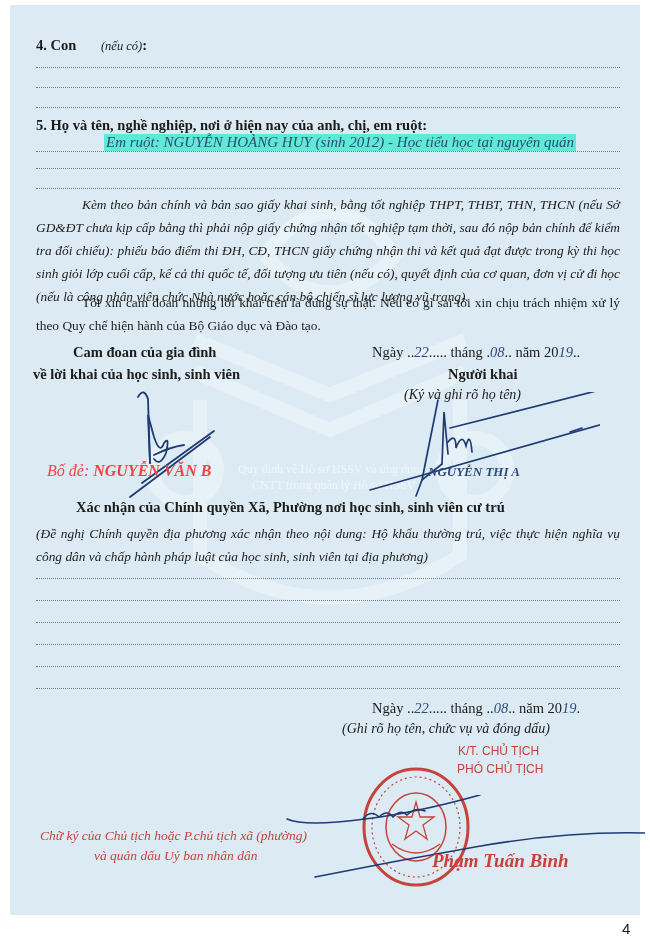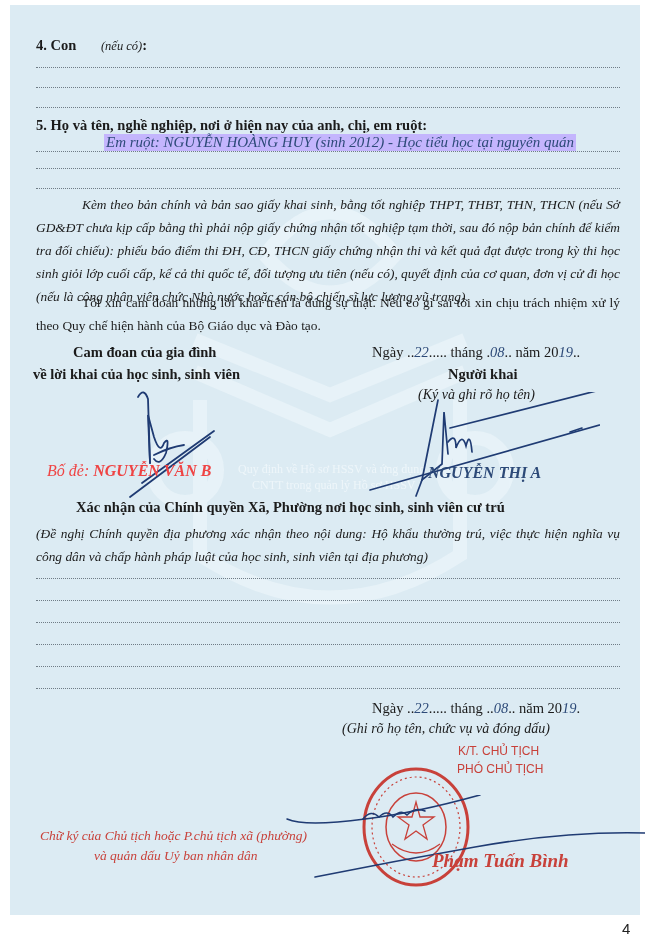--- a/index.html
+++ b/index.html
@@ -40,21 +40,21 @@
 <div class="abs" style="left:36px; top:37px; font-size:14.5px;">
   <span class="b">4. Con</span>
   <span class="i" style="font-size:12.5px;margin-left:21px;">(nếu có)</span><span class="b">:</span>
 </div>
 <div class="dots" style="top:67px;"></div>
 <div class="dots" style="top:87px;"></div>
 <div class="dots" style="top:107px;"></div>
 
 <div class="abs b" style="left:36px; top:117px; font-size:14.5px;">5. Họ và tên, nghề nghiệp, nơi ở hiện nay của anh, chị, em ruột:</div>
 <div class="dots" style="top:151px;"></div>
-<div class="abs hw" style="left:104px; top:134px; font-size:15px; background:#c4b5fd; padding:0 2px;">Em ruột: NGUYỄN HOÀNG HUY (sinh 2012) - Học tiểu học tại nguyên quán</div>
+<div class="abs hw" style="left:104px; top:134px; font-size:15px; background:#5eead4; padding:0 2px;">Em ruột: NGUYỄN HOÀNG HUY (sinh 2012) - Học tiểu học tại nguyên quán</div>
 <div class="dots" style="top:168px;"></div>
 <div class="dots" style="top:188px;"></div>
 
 <div class="para" style="top:193px;"><span class="indent"></span><span>Kèm theo bản chính và bản sao giấy khai sinh, bằng tốt nghiệp THPT, THBT, THN, THCN (nếu Sở GD&amp;ĐT chưa kịp cấp bằng thì phải nộp giấy chứng nhận tốt nghiệp tạm thời, sau đó nộp bản chính để kiểm tra đối chiếu): phiếu báo điểm thi ĐH, CĐ, THCN giấy chứng nhận thi và kết quả đạt được trong kỳ thi học sinh giỏi lớp cuối cấp, kể cả thi quốc tế, đối tượng ưu tiên (nếu có), quyết định của cơ quan, đơn vị cử đi học (nếu là công nhân viên chức Nhà nước hoặc cán bộ chiến sĩ lực lượng vũ trang).</span></div>
 
 <div class="para upright" style="top:291px; font-style:normal;"><span class="indent"></span><span>Tôi xin cam đoan những lời khai trên là đúng sự thật. Nếu có gì sai tôi xin chịu trách nhiệm xử lý theo Quy chế hiện hành của Bộ Giáo dục và Đào tạo.</span></div>
 
 <div class="abs b" style="left:73px; top:344px; font-size:14.5px;">Cam đoan của gia đình</div>
 <div class="abs b" style="left:33px; top:366px; font-size:14.5px;">về lời khai của học sinh, sinh viên</div>
 <svg class="abs" style="left:90px; top:385px;" width="140" height="120" viewBox="0 0 140 120">
@@ -70,32 +70,32 @@
   <span>Bố đẻ:</span>
   <span class="b">NGUYỄN VĂN B</span>
 </div>
 
 <div class="abs" style="left:372px; top:344px; font-size:14.5px;">
   <span>Ngày</span> ..<span class="hw">22</span>.....
   <span>tháng</span> .<span class="hw">08</span>..
   <span>năm</span> <span>20</span><span class="hw">19</span>..
 </div>
 <div class="abs b" style="left:448px; top:366px; font-size:14.5px;">Người khai</div>
-<div class="abs i" style="left:418px; top:387px; font-size:14px;">(Ký và ghi rõ họ tên)</div>
+<div class="abs i" style="left:404px; top:387px; font-size:14px;">(Ký và ghi rõ họ tên)</div>
 <svg class="abs" style="left:360px; top:392px;" width="240" height="110" viewBox="0 0 240 110">
   <g fill="none" stroke="#1f3b73" stroke-width="1.7" stroke-linecap="round">
     <path d="M78 8 L62 88 L82 72 L84 20 L88 62"></path>
     <path d="M88 50 Q96 40 96 56 Q102 40 106 54 Q110 38 112 60"></path>
     <path d="M90 36 L240 -2"></path>
     <path d="M10 98 L250 30"></path>
     <path d="M62 88 L56 104"></path>
     <path d="M210 40 L222 36"></path>
   </g>
 </svg>
-<div class="abs i b" style="left:428px; top:464px; font-size:16px; color:#2d4a78;text-align:right;">NGUYỄN THỊ A</div>
+<div class="abs i b" style="left:428px; top:464px; font-size:13px; color:#2d4a78;text-align:right;">NGUYỄN THỊ A</div>
 
 <div class="abs b" style="left:76px; top:499px; font-size:14.5px;">Xác nhận của Chính quyền Xã, Phường nơi học sinh, sinh viên cư trú</div>
 <div class="para" style="top:522px;">(Đề nghị Chính quyền địa phương xác nhận theo nội dung: Hộ khẩu thường trú, việc thực hiện nghĩa vụ công dân và chấp hành pháp luật của học sinh, sinh viên tại địa phương)</div>
 <div class="dots" style="top:578px;"></div>
 <div class="dots" style="top:600px;"></div>
 <div class="dots" style="top:622px;"></div>
 <div class="dots" style="top:644px;"></div>
 <div class="dots" style="top:666px;"></div>
 <div class="dots" style="top:688px;"></div>
 

